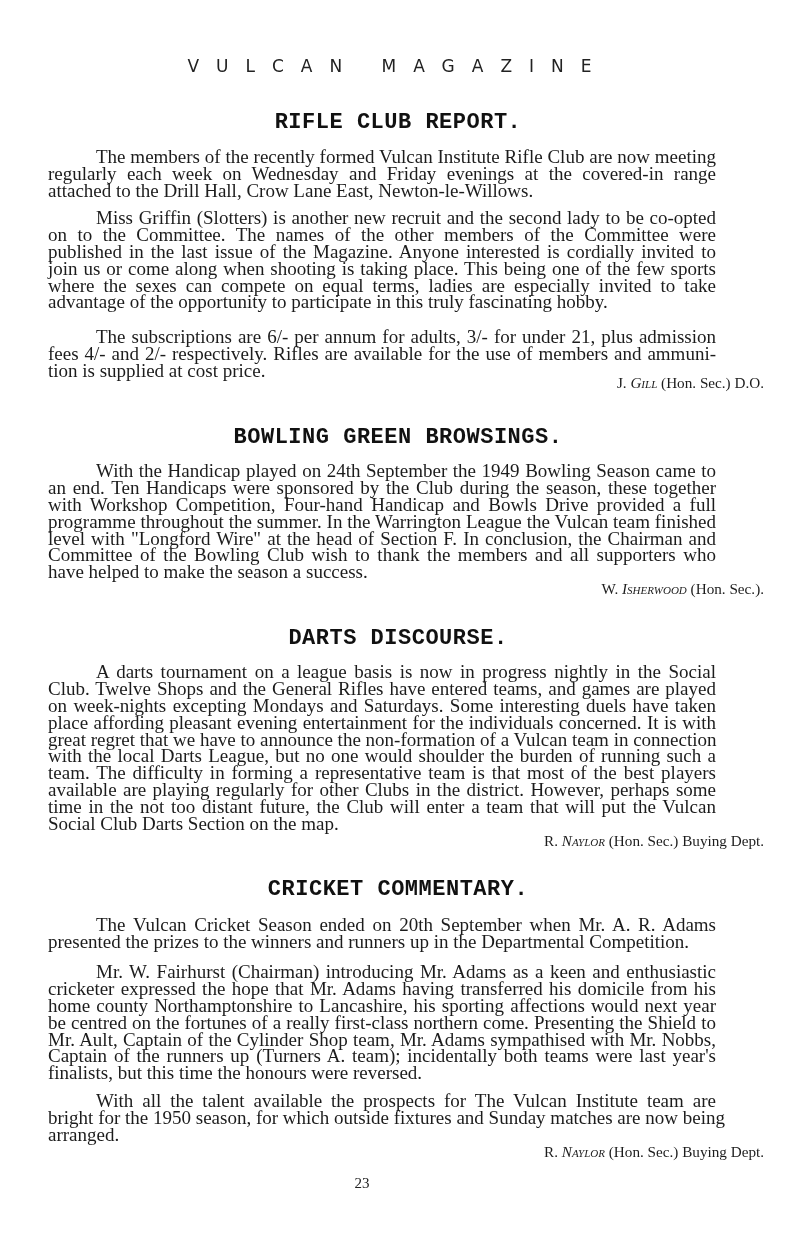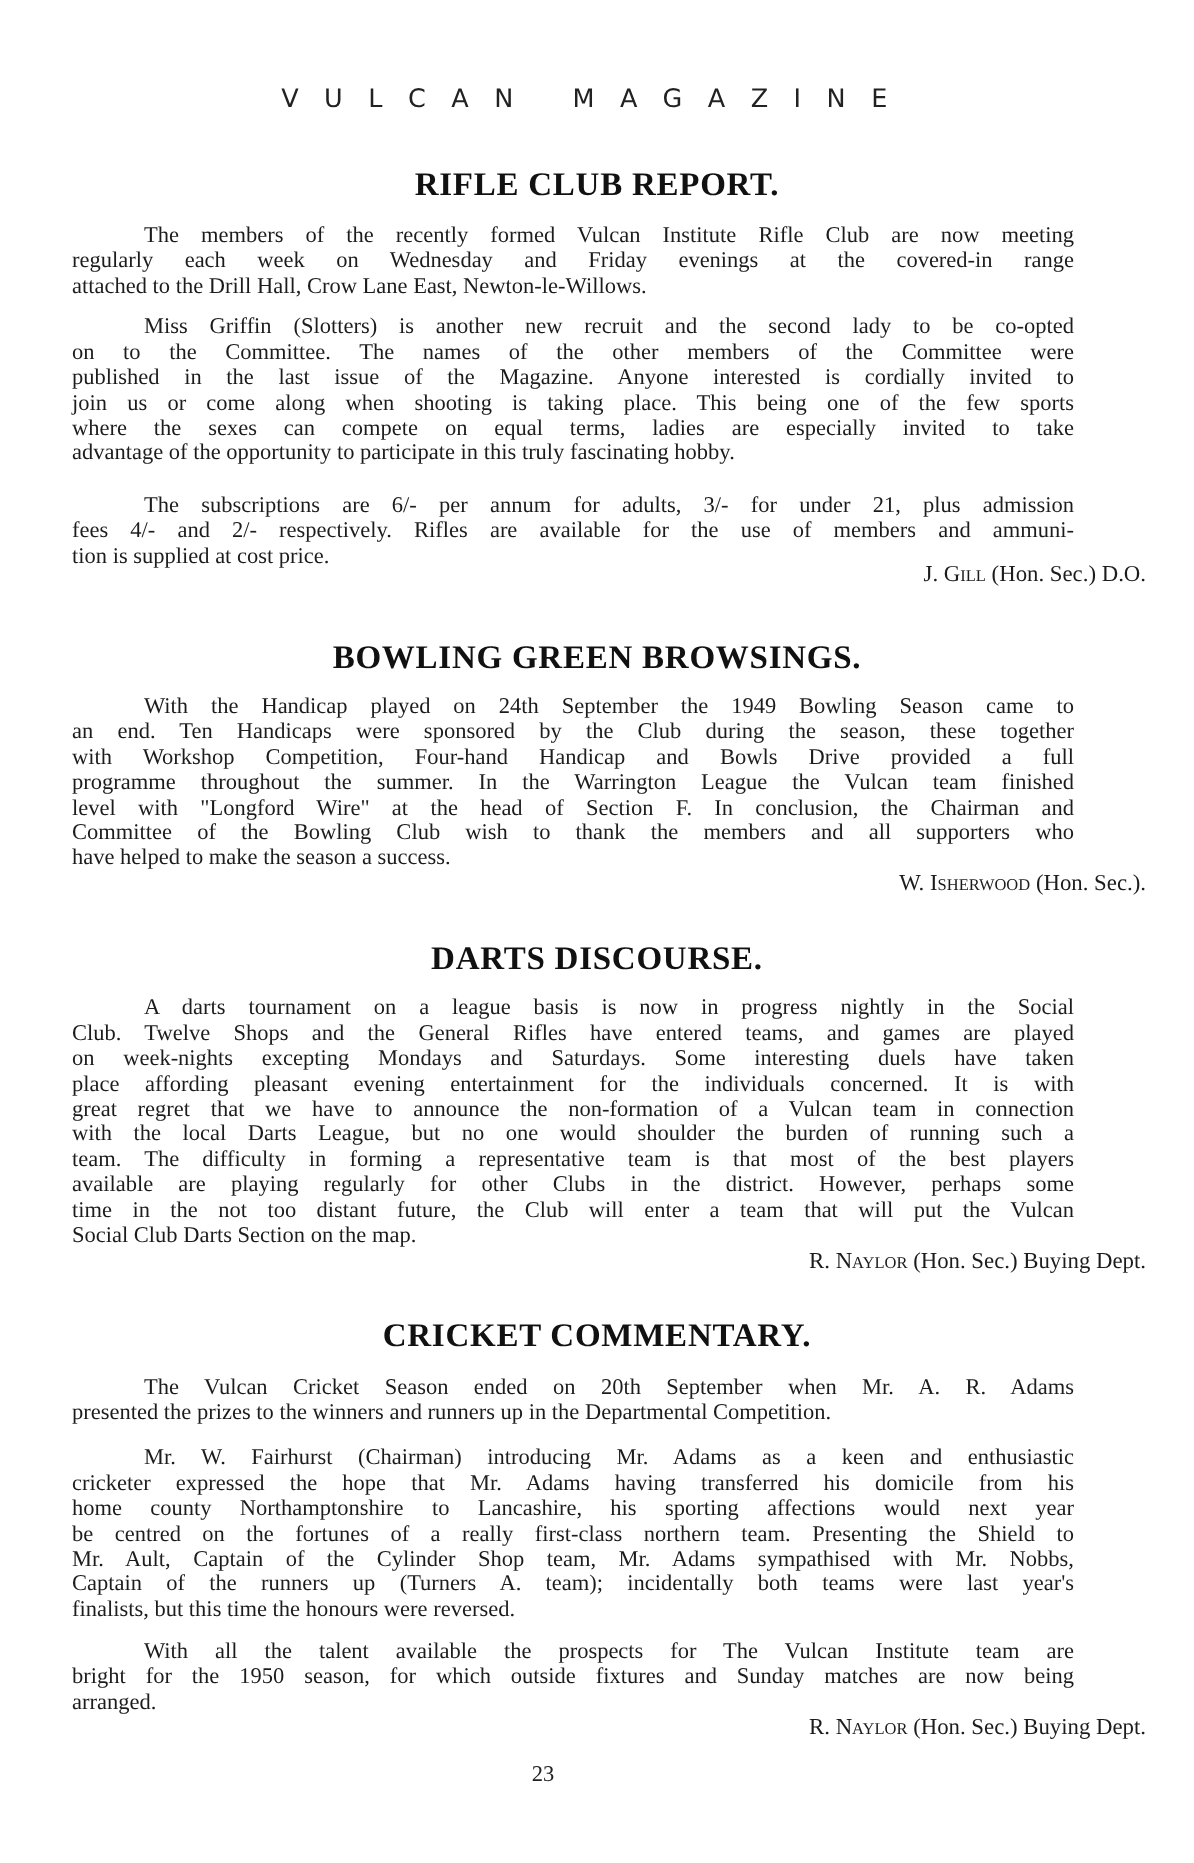--- a/index.html
+++ b/index.html
@@ -5,36 +5,36 @@
   html, body { margin: 0; padding: 0; background: #ffffff; }
   body { width: 796px; height: 1242px; position: relative; overflow: hidden; color: #1a1a1a; }
   .page { position: absolute; left: 0; top: 0; width: 796px; height: 1242px; padding-left: 48px; }
   .masthead {
     position: absolute; top: 56px; left: 0; width: 796px; text-align: center;
     font-family: "DejaVu Sans", sans-serif; font-size: 17px; letter-spacing: 17px;
     font-weight: normal; color: #222;
   }
   .heading {
     position: absolute; left: 0; width: 796px; text-align: center;
-    font-family: Liberation Serif, serif; font-weight: bold; font-size: 22px;
+    font-family: Liberation Mono, monospace; font-weight: bold; font-size: 22px;
     letter-spacing: 0.5px; color: #111;
   }
   .para {
     position: absolute; left: 48px; width: 668px;
-    font-family: "Liberation Serif", serif; font-size: 15px; line-height: 16.9px;
+    font-family: "Liberation Serif", serif; font-size: 19px; line-height: 16.9px;
     color: #1c1c1c;
   }
   .line { display: block; text-align: justify; text-align-last: justify; white-space: nowrap; height: 16.9px; }
   .line.last { text-align-last: left; }
   .line.indent { padding-left: 48px; }
   .sig {
     position: absolute; right: 80px; text-align: right;
     font-family: "Liberation Serif", serif; font-size: 15.2px; color: #1c1c1c;
   }
-  .sc { font-variant: small-caps; }
+  .sc { font-variant: small-caps; font-style: italic; }
   .pagenum {
     position: absolute; top: 1175px; left: 0; width: 724px; text-align: center;
     font-family: "Liberation Serif", serif; font-size: 15px; color: #222;
   }
 </style>
 </head>
 <body>
 
 <div class="page">
   <div class="masthead">VULCAN MAGAZINE</div>
@@ -89,21 +89,21 @@
 
   <div class="heading" style="top:877px">CRICKET COMMENTARY.</div>
   <div class="para" style="top:917px">
     <span class="line indent">The Vulcan Cricket Season ended on 20th September when Mr. A. R. Adams</span>
     <span class="line last">presented the prizes to the winners and runners up in the Departmental Competition.</span>
   </div>
   <div class="para" style="top:964px">
     <span class="line indent">Mr. W. Fairhurst (Chairman) introducing Mr. Adams as a keen and enthusiastic</span>
     <span class="line">cricketer expressed the hope that Mr. Adams having transferred his domicile from his</span>
     <span class="line">home county Northamptonshire to Lancashire, his sporting affections would next year</span>
-    <span class="line">be centred on the fortunes of a really first-class northern team.  Presenting the Shield to</span>
+    <span class="line">be centred on the fortunes of a really first-class northern come.  Presenting the Shield to</span>
     <span class="line">Mr. Ault, Captain of the Cylinder Shop team, Mr. Adams sympathised with Mr. Nobbs,</span>
     <span class="line">Captain of the runners up (Turners A. team); incidentally both teams were last year's</span>
     <span class="line last">finalists, but this time the honours were reversed.</span>
   </div>
   <div class="para" style="top:1093px">
     <span class="line indent">With all the talent available the prospects for The Vulcan Institute team are</span>
     <span class="line">bright for the 1950 season, for which outside fixtures and Sunday matches are now being</span>
     <span class="line last">arranged.</span>
   </div>
   <div class="sig" style="top:1143px"><span>R. </span><span class="sc">Naylor</span><span> (Hon. Sec.) Buying Dept.</span></div>

